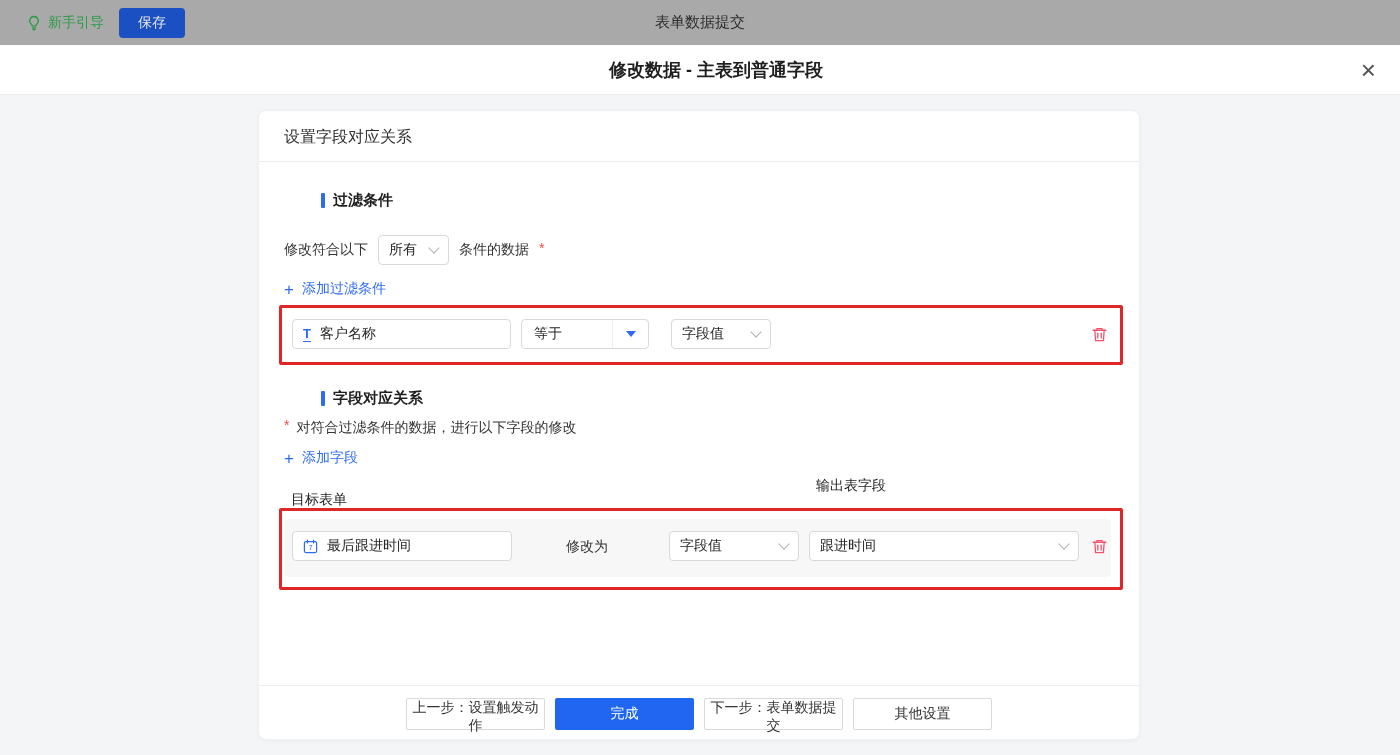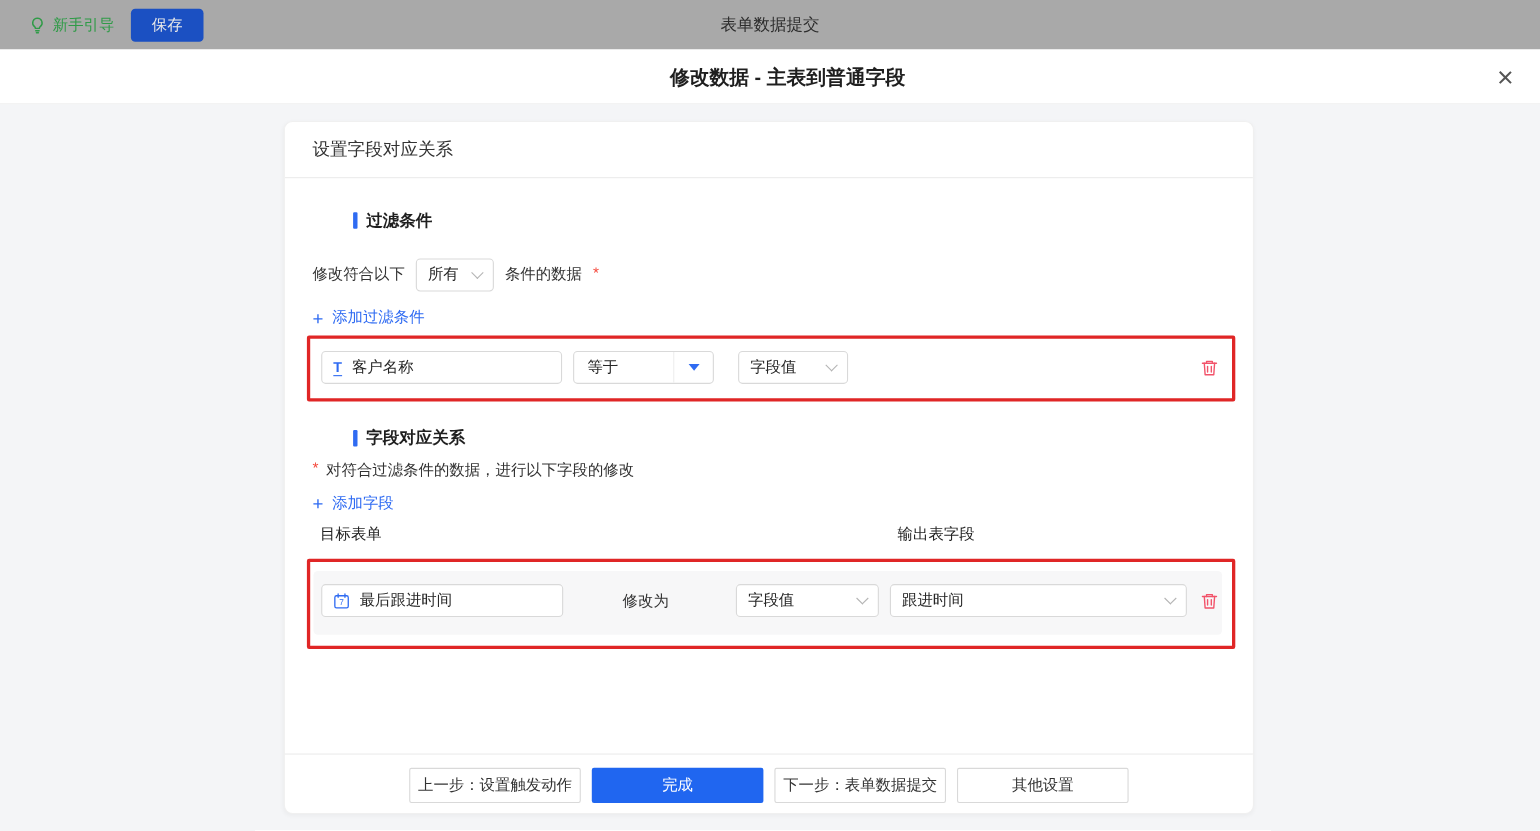--- a/index.html
+++ b/index.html
@@ -53,21 +53,21 @@
   .req{color:var(--required-red);font-size:14px;position:relative;top:-2px;}
 
   .addlink{position:absolute;display:flex;align-items:center;gap:8px;color:var(--accent);font-size:14px;cursor:pointer;}
   .addlink .plus{font-size:17px;line-height:1;font-weight:400;}
   .add-filter{left:25px;top:169px;}
   .add-field{left:25px;top:338px;}
 
   .note-row{position:absolute;left:25px;top:308px;display:flex;align-items:flex-start;gap:7px;font-size:14px;color:#333;}
 
   .col-head{position:absolute;top:366px;font-size:14px;font-weight:500;color:#1f1f1f;}
-  .col-target{left:32px;}
+  .col-target{left:32px;margin-top:14px;}
   .col-output{left:557px;}
 
   .hl{position:absolute;border:3px solid var(--annotation-red);border-radius:2px;pointer-events:none;}
   .hl1{left:20px;top:194px;width:844px;height:60px;}
   .hl2{left:20px;top:397px;width:844px;height:82px;}
   .row2-bg{position:absolute;left:26px;top:408px;width:826px;height:58px;background:#f7f7f8;border-radius:4px;}
 
   .inputbox,.sel{position:absolute;height:30px;background:#fff;border:1px solid var(--border);
     border-radius:4px;display:flex;align-items:center;font-size:14px;color:#262626;}
   .inputbox{padding:0 10px;gap:9px;cursor:text;}
@@ -93,21 +93,21 @@
   .f-value2{left:550px;top:420px;width:270px;}
 
   .ticon{color:var(--accent);font-size:13px;font-weight:700;line-height:1;border-bottom:1.5px solid var(--accent);
     padding-bottom:1px;flex:none;}
   .delbtn{position:absolute;width:22px;height:22px;display:flex;align-items:center;justify-content:center;cursor:pointer;}
   .del1{left:829px;top:212px;}
   .del2{left:829px;top:424px;}
 
   .panel-footer{position:absolute;left:0;right:0;top:574px;bottom:0;border-top:1px solid #ececec;
     display:flex;justify-content:center;gap:10px;padding-top:12px;}
-  .fbtn{width:156px;height:32px;border-radius:2px;font-size:14px;cursor:pointer;font-family:inherit;}
+  .fbtn{width:139px;height:32px;border-radius:2px;font-size:14px;cursor:pointer;font-family:inherit;}
   .fbtn.outline{background:#fff;border:1px solid var(--border);color:#333;}
   .fbtn.primary{background:var(--primary-button);border:none;color:#fff;}
 </style>
 </head>
 <body>
 
 <div class="screen">
 
   <header class="topbar">
     <div class="topbar-center">表单数据提交</div>

